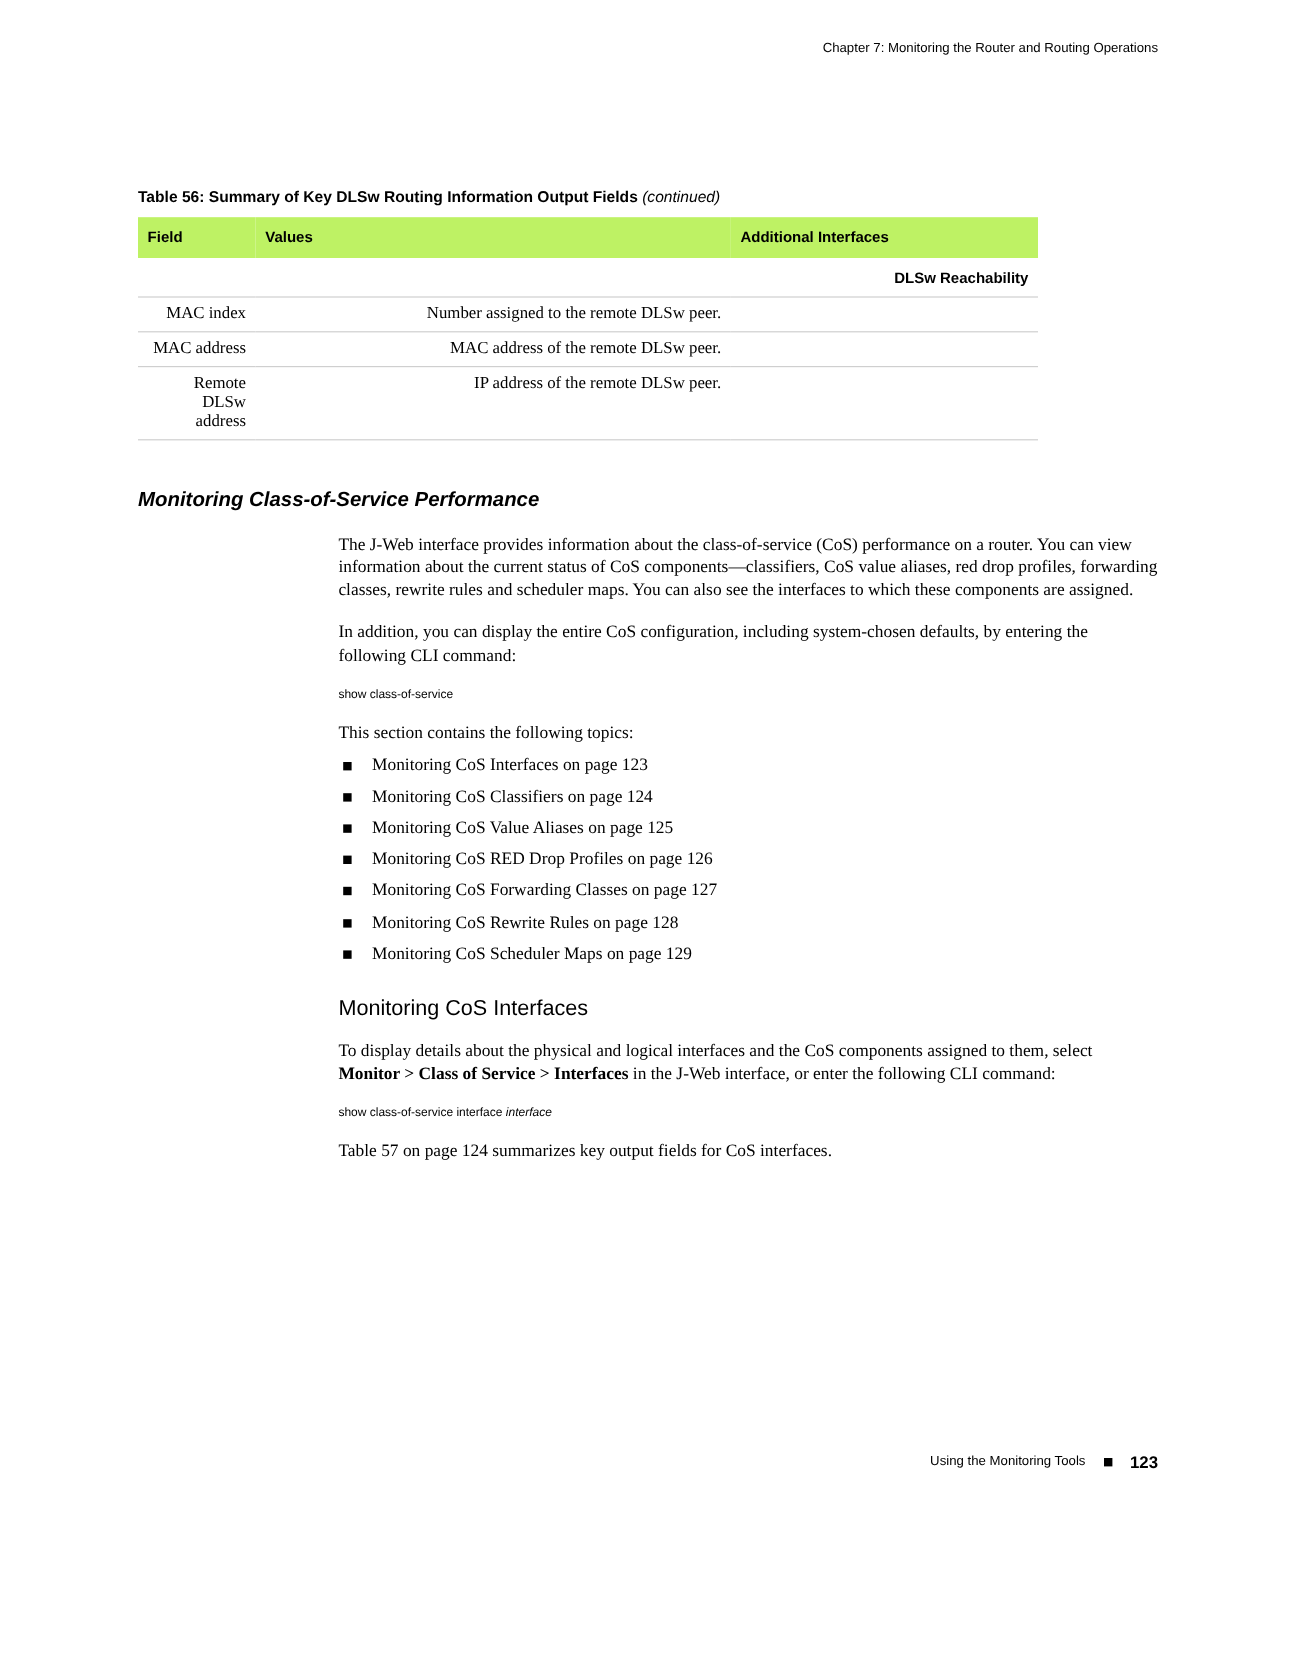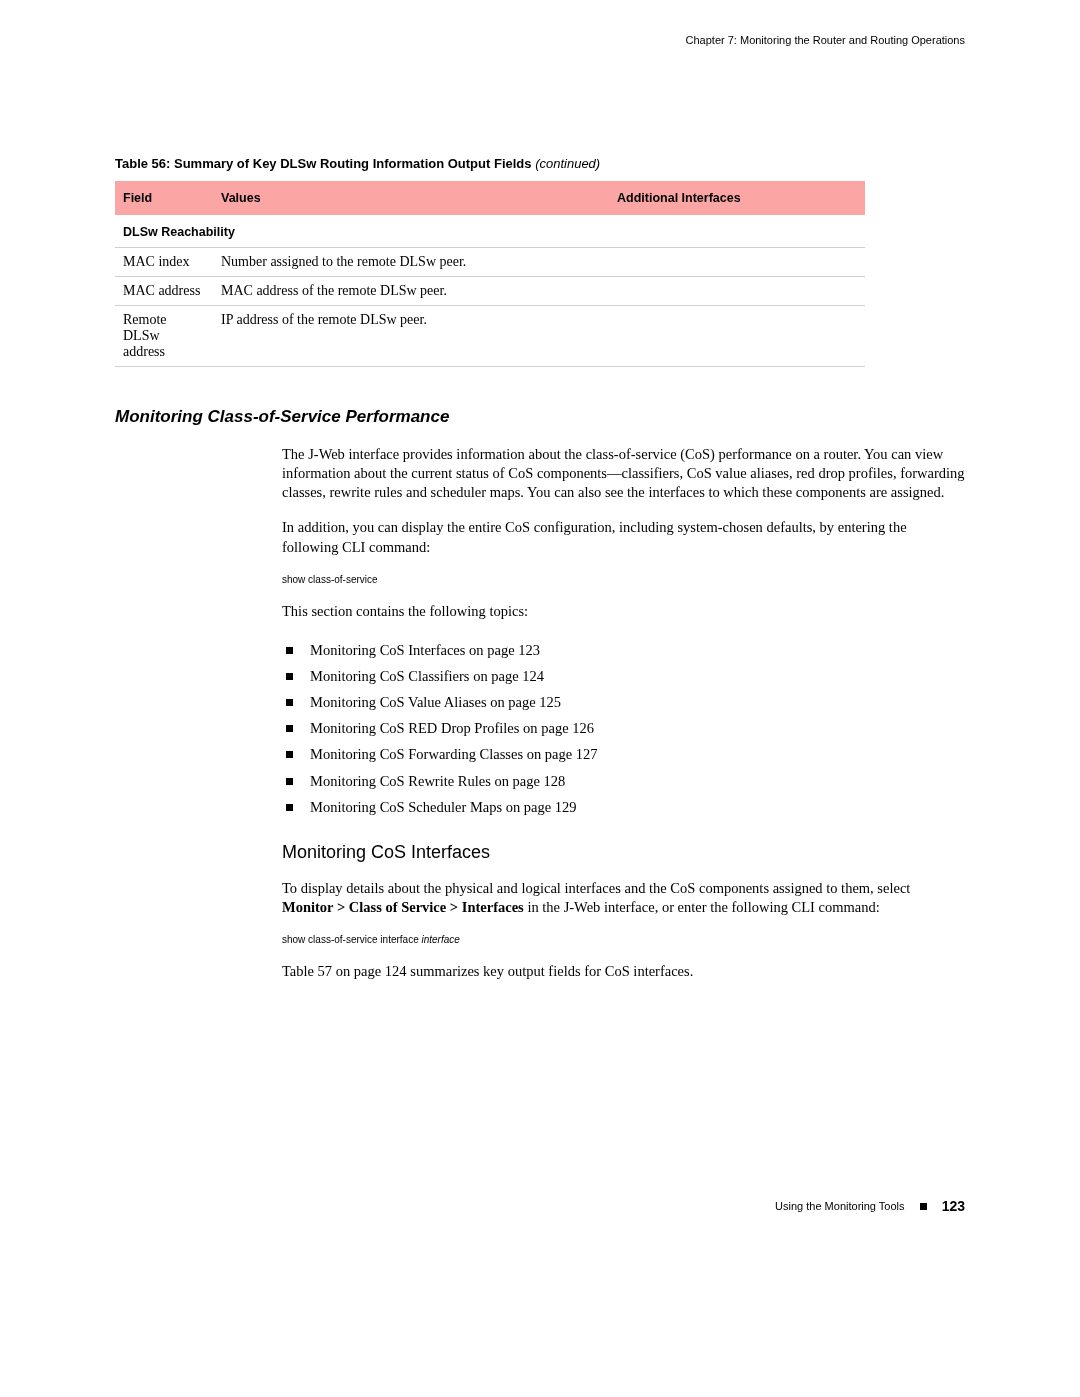--- a/index.html
+++ b/index.html
@@ -34,33 +34,34 @@
     font-weight: normal;
     font-style: italic;
   }
   table.info-table {
     width: 750px;
     border-collapse: collapse;
     font-size: 13px;
     margin-bottom: 40px;
   }
   table.info-table thead tr {
-    background: #fca5a5;
+    background: #bef264;
   }
   table.info-table th {
     text-align: left;
     font-weight: bold;
     padding: 10px 8px;
     font-size: 12.5px;
   }
   table.info-table td {
     padding: 6px 8px;
     vertical-align: top;
     font-family: Georgia, "Times New Roman", serif;
     font-size: 14px;
+    text-align: right;
   }
   table.info-table .field-col { width: 82px; }
   table.info-table tbody tr { border-bottom: 1px solid #cfcfcf; }
   table.info-table tr.section-row td {
     font-weight: bold;
     font-family: "Helvetica Neue", Arial, sans-serif;
     font-size: 12.5px;
     padding-top: 10px;
     padding-bottom: 8px;
   }
@@ -71,21 +72,21 @@
     margin: 36px 0 18px 0;
     font-family: "Helvetica Neue", Arial, sans-serif;
   }
   .body-block {
     margin-left: 167px;
     font-family: Georgia, "Times New Roman", serif;
     font-size: 14.5px;
     line-height: 1.32;
   }
   .body-block p { margin: 0 0 16px 0; }
-  .body-block p.tight { margin-bottom: 20px; }
+  .body-block p.tight { margin-bottom: 8px; }
   .body-block .command {
     font-family: "Helvetica Neue", Arial, sans-serif;
     font-size: 10px;
     margin: 0 0 16px 0;
   }
   .body-block .command .arg { font-style: italic; }
   ul.square-list {
     list-style: none;
     padding: 0;
     margin: 0 0 24px 0;
@@ -106,21 +107,21 @@
   }
   h3.subheading {
     font-family: "Helvetica Neue", Arial, sans-serif;
     font-weight: normal;
     font-size: 18px;
     margin: 22px 0 14px 0;
   }
   .body-block .menu-path { font-weight: bold; }
   .footer {
     position: absolute;
-    bottom: 50px;
+    bottom: 38px;
     right: 115px;
     font-size: 11px;
     font-family: "Helvetica Neue", Arial, sans-serif;
   }
   .footer .marker {
     display: inline-block;
     width: 7px;
     height: 7px;
     background: #000;
     vertical-align: middle;

